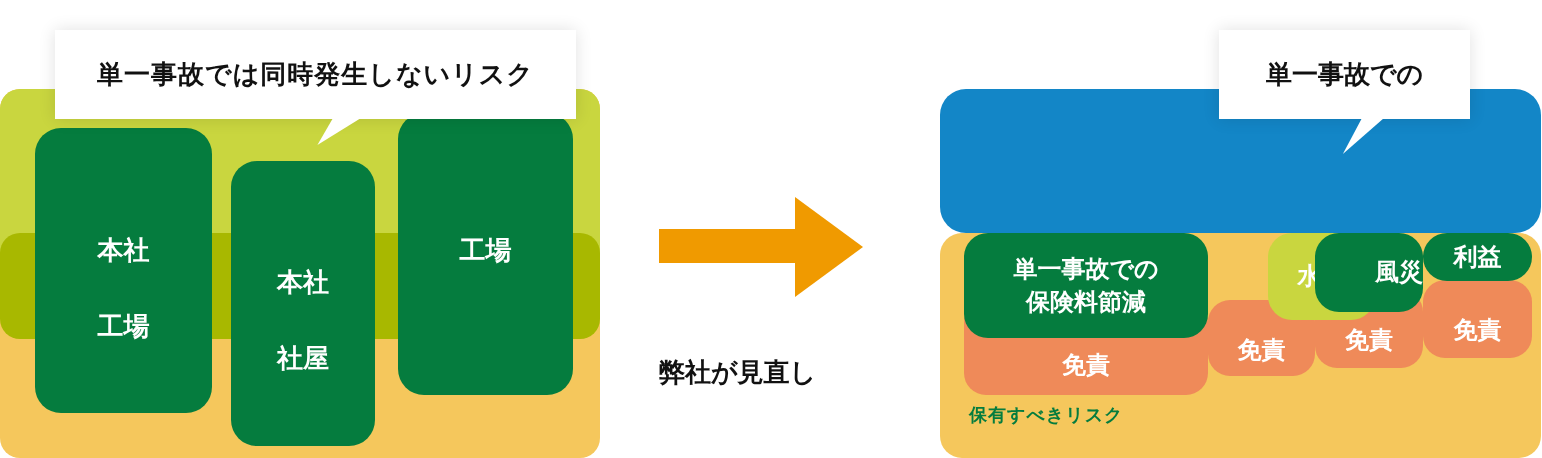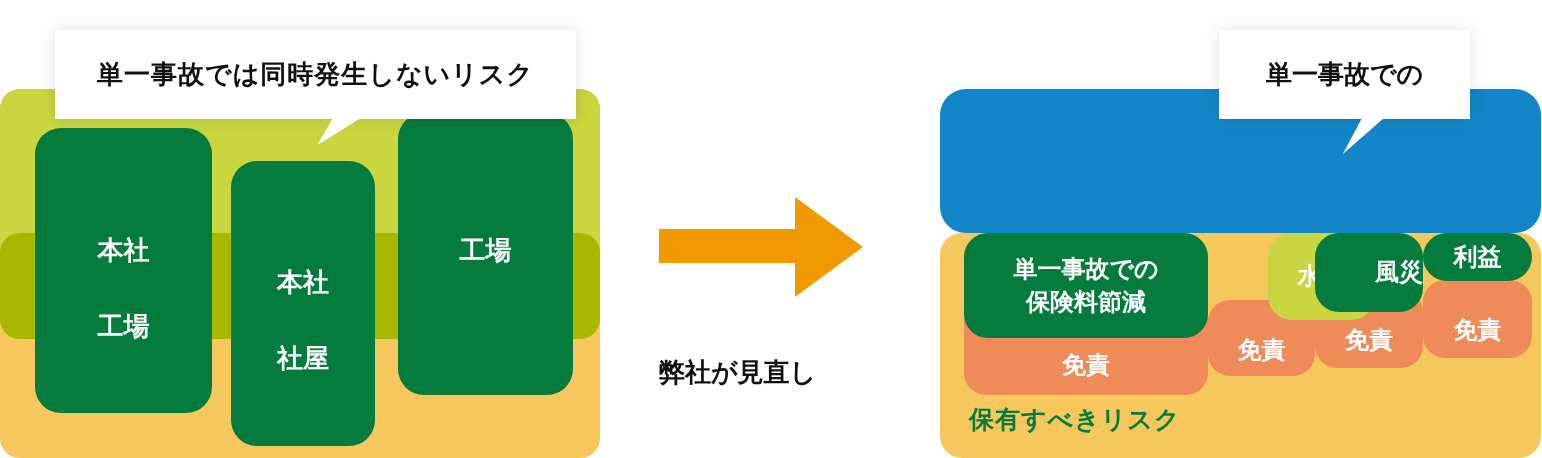--- a/index.html
+++ b/index.html
@@ -37,21 +37,21 @@
   .o2 { left: 1208px; top: 300px; width: 107px; height: 76px; padding-bottom: 10px; }
   .o3 { left: 1315px; top: 290px; width: 108px; height: 78px; padding-bottom: 12px; }
   .o4 { left: 1423px; top: 280px; width: 109px; height: 78px; padding-bottom: 12px; }
 
   .tile { border-radius: 24px; color: #fff; font-weight: bold; font-size: 24px; text-align: center; display: flex; flex-direction: column; align-items: center; justify-content: center; line-height: 33px; }
   .t1 { left: 964px; top: 233px; width: 244px; height: 105px; background: #057c3e; }
   .t2 { left: 1268px; top: 233px; width: 107px; height: 87px; background: #c9d63f; }
   .t3 { left: 1315px; top: 233px; width: 108px; height: 79px; background: #057c3e; align-items: flex-end; }
   .t4 { left: 1423px; top: 233px; width: 109px; height: 48px; background: #057c3e; }
 
-  .retain { left: 969px; top: 403px; font-size: 25px; color: #057c3e; font-weight: bold; letter-spacing: 1px; }
+  .retain { left: 969px; top: 403px; font-size: 18px; color: #057c3e; font-weight: bold; letter-spacing: 1px; }
 </style>
 </head>
 <body>
 
 <div class="abs l-base"></div>
 <div class="abs l-top"></div>
 <div class="abs l-mid"></div>
 
 <div class="abs green-box b1">
   <span>本社</span>

